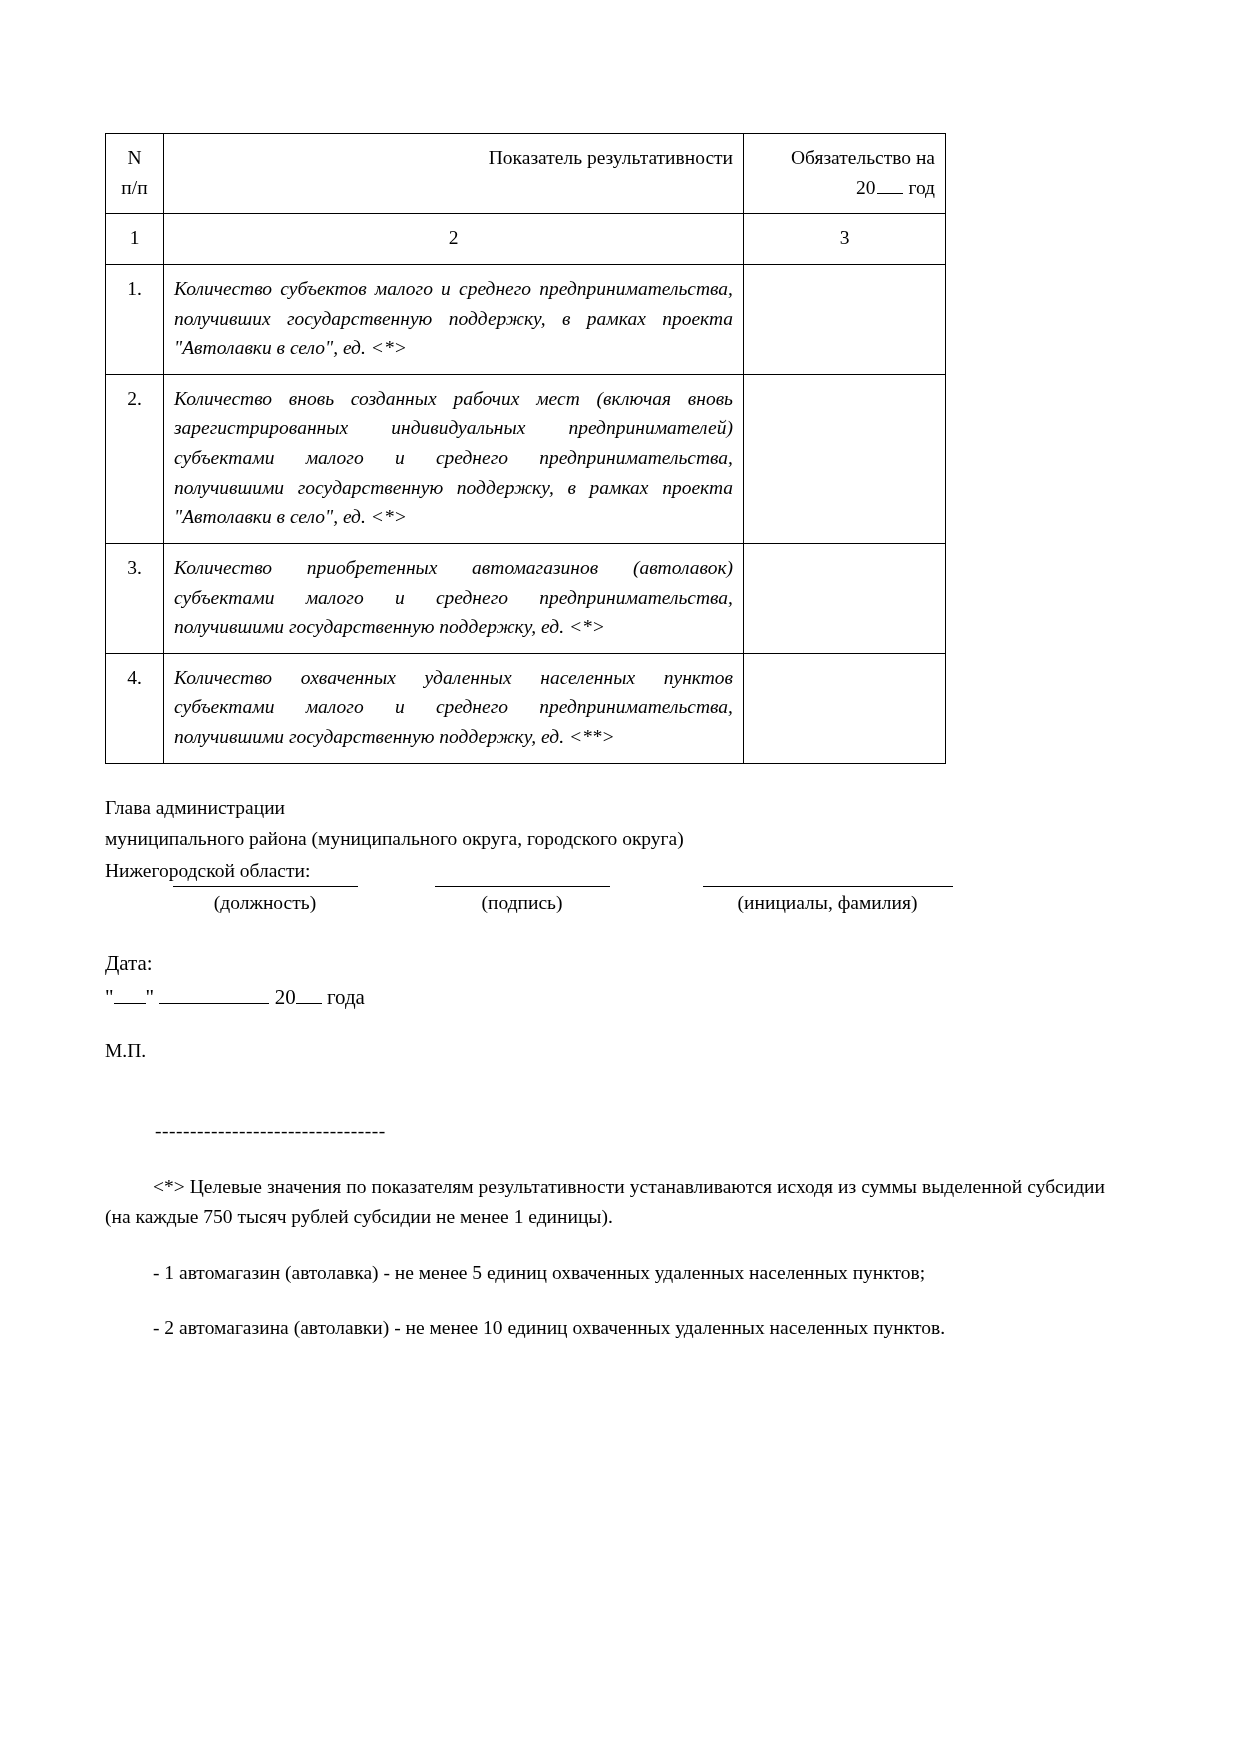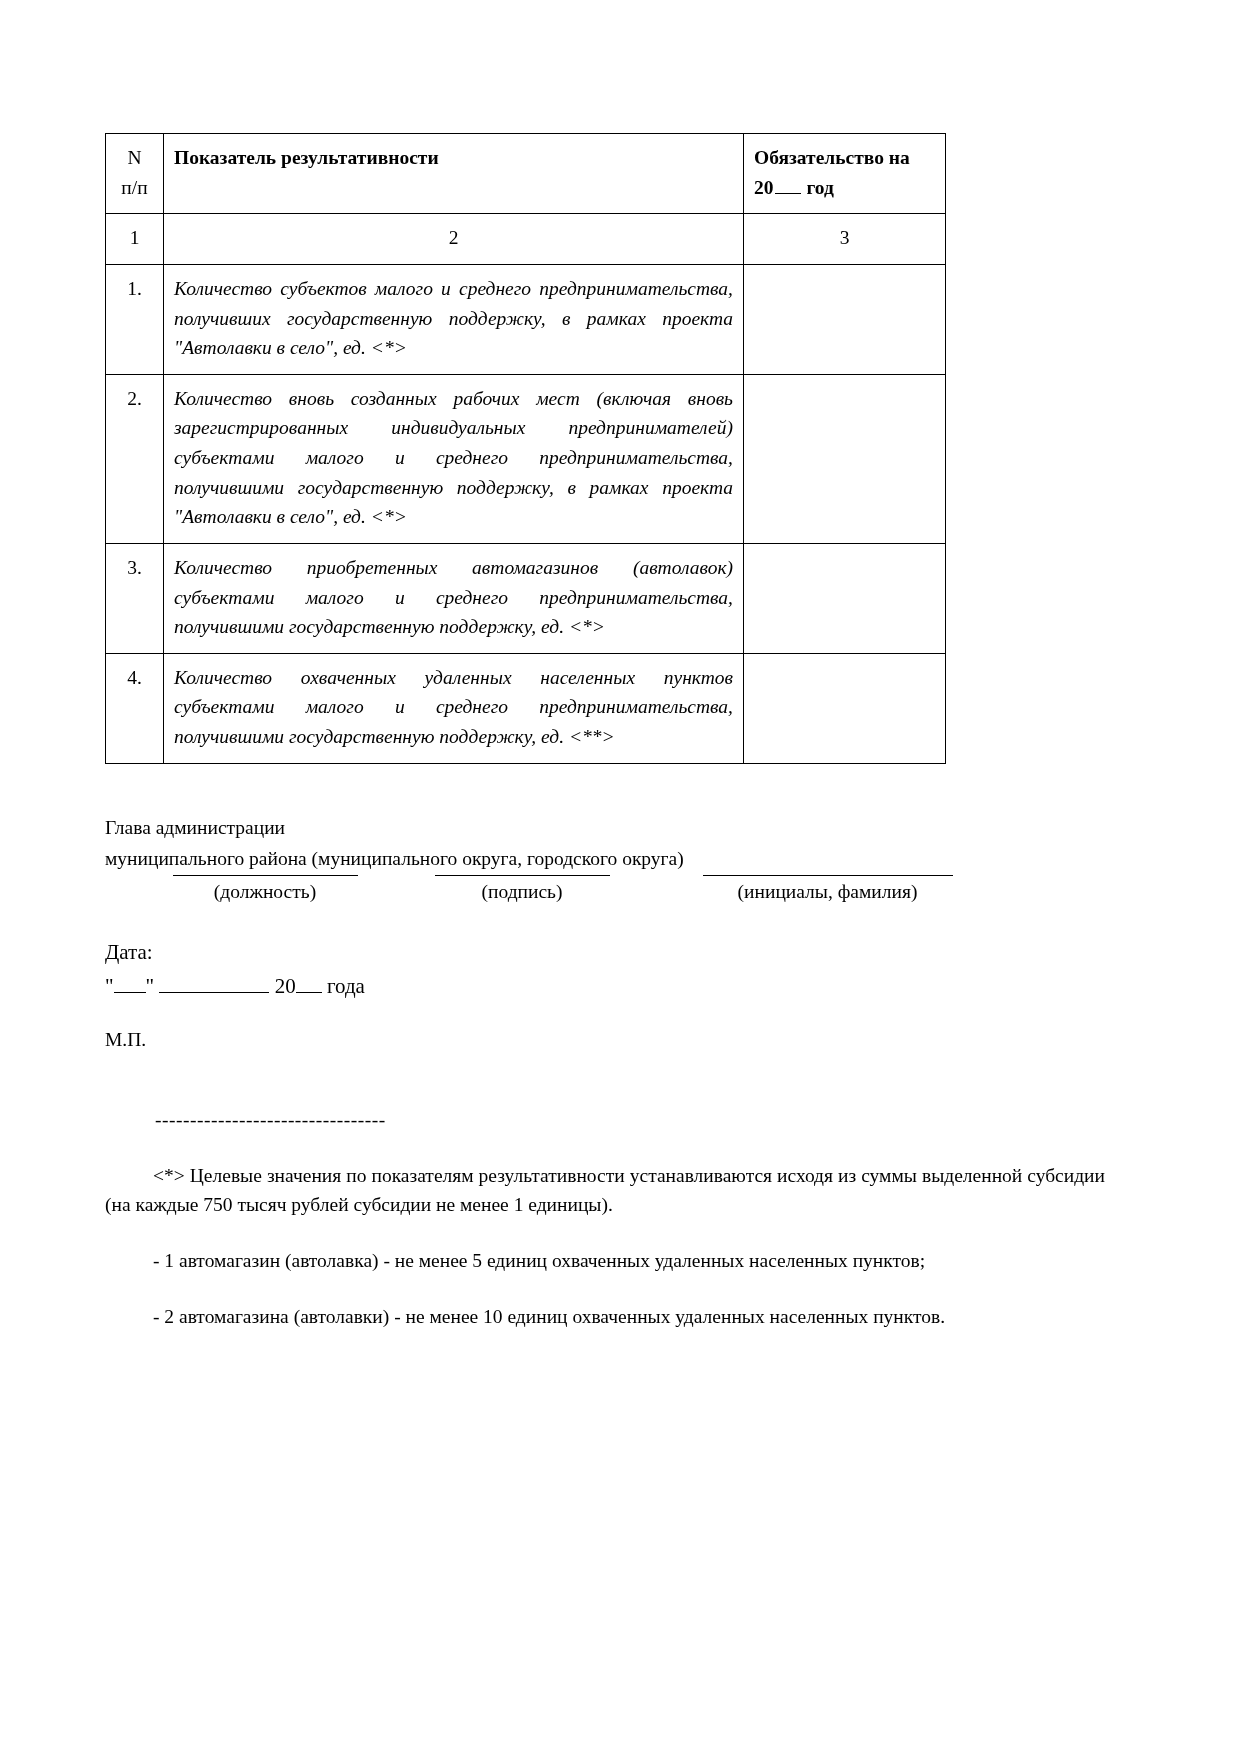--- a/index.html
+++ b/index.html
@@ -47,25 +47,24 @@
     padding-left: 2px;
     padding-right: 2px;
   }
   td.name {
     text-align: justify;
     text-align-last: left;
     hyphens: none;
     font-style: italic;
   }
   td.head {
-    text-align: left;
+    text-align: right;
     vertical-align: middle;
     padding-top: 12px;
     padding-bottom: 14px;
-    font-weight: bold;
   }
   td.head-num {
     text-align: center;
     vertical-align: middle;
     line-height: 1.42;
     padding-top: 12px;
     padding-bottom: 14px;
   }
   td.colnum {
     text-align: center;
@@ -78,21 +77,21 @@
     border-bottom: 1px solid #000;
     width: 26px;
     height: 0.88em;
     vertical-align: baseline;
     margin: 0 1px;
   }
   td.obl { }
 
   
   .sig-block {
-    margin-top: 48px;
+    margin-top: 28px;
     font-size: 19.5px;
     line-height: 1.62;
   }
   .sig-block .line { white-space: nowrap; }
 
   .sig-rules {
     margin-left: 60px;
     display: flex;
     gap: 0;
     align-items: flex-end;
@@ -203,20 +202,21 @@
         <td class="num">4.</td>
         <td class="name">Количество охваченных удаленных населенных пунктов субъектами малого и среднего предпринимательства, получившими государственную поддержку, ед. &lt;**&gt;</td>
         <td class="obl"></td>
       </tr>
     </tbody>
   </table>
 
   <div class="sig-block">
     <div class="line">Глава администрации</div>
     <div class="line">муниципального района (муниципального округа, городского округа)</div>
+    <div class="line">Нижегородской области:</div>
   </div>
 
   <div class="sig-rules">
     <div class="sig-slot slot-post">
       <div class="rule"></div>
       <div class="cap">(должность)</div>
     </div>
     <div class="sig-slot slot-sign">
       <div class="rule"></div>
       <div class="cap">(подпись)</div>

